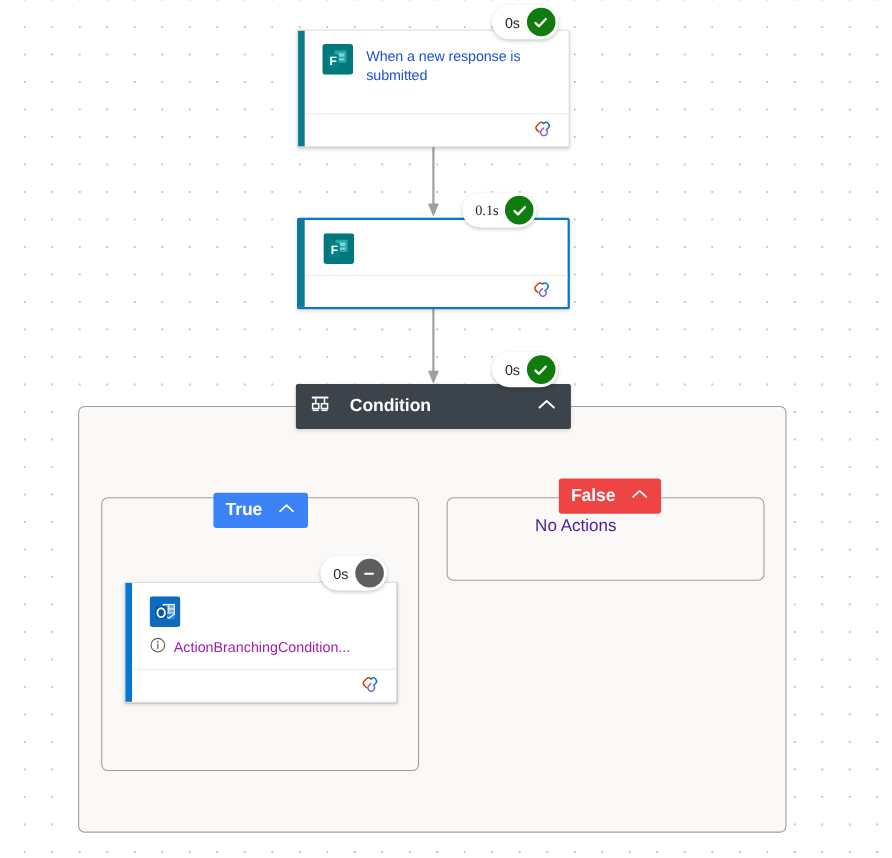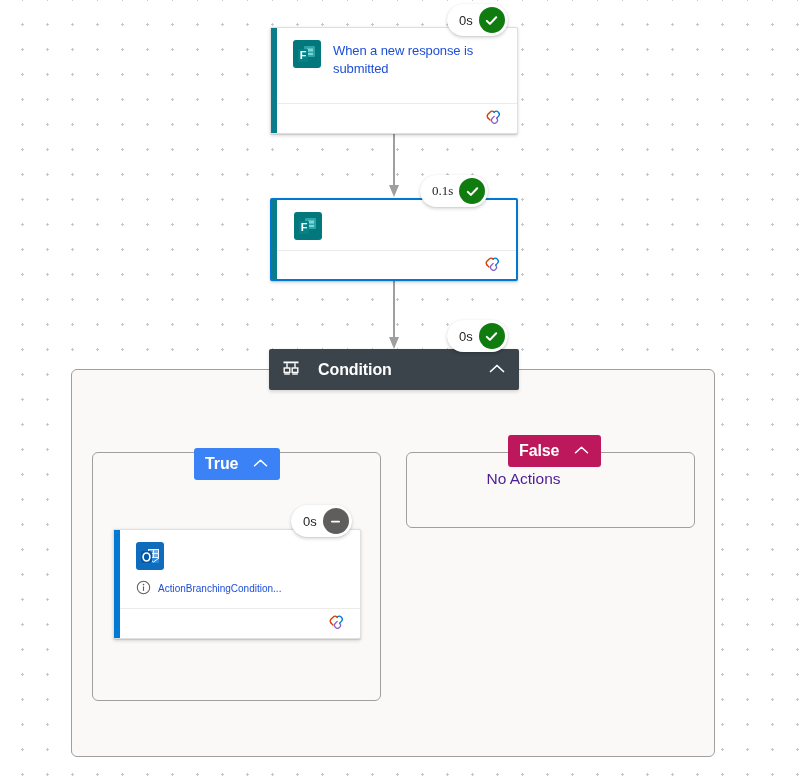--- a/index.html
+++ b/index.html
@@ -160,40 +160,40 @@
     align-items: center;
     gap: 14px;
     padding: 0 11px;
     z-index: 5;
     color: #ffffff;
     font-size: 16px;
     font-weight: 600;
     letter-spacing: -0.1px;
   }
   #pill-true  { left: 194px; top: 448px; background: #3b82f6; }
-  #pill-false { left: 508px; top: 435px; background: #be185d; }
+  #pill-false { left: 508px; top: 435px; background: #ef4444; }
 
   #no-actions {
     position: absolute;
     left: 406px; top: 470px;
     width: 235px;
     text-align: center;
     color: #4c1d95;
     font-size: 15.5px;
     z-index: 4;
   }
 
   
   .card-sub {
     display: flex;
     align-items: center;
     gap: 7px;
     padding: 0 14px 11px 22px;
-    color: #1d4ed8;
-    font-size: 10px;
+    color: #a21caf;
+    font-size: 13px;
     white-space: nowrap;
     overflow: hidden;
   }
 
   .chev { display: block; }
 </style>
 </head>
 <body>
 
 <div id="canvas">

